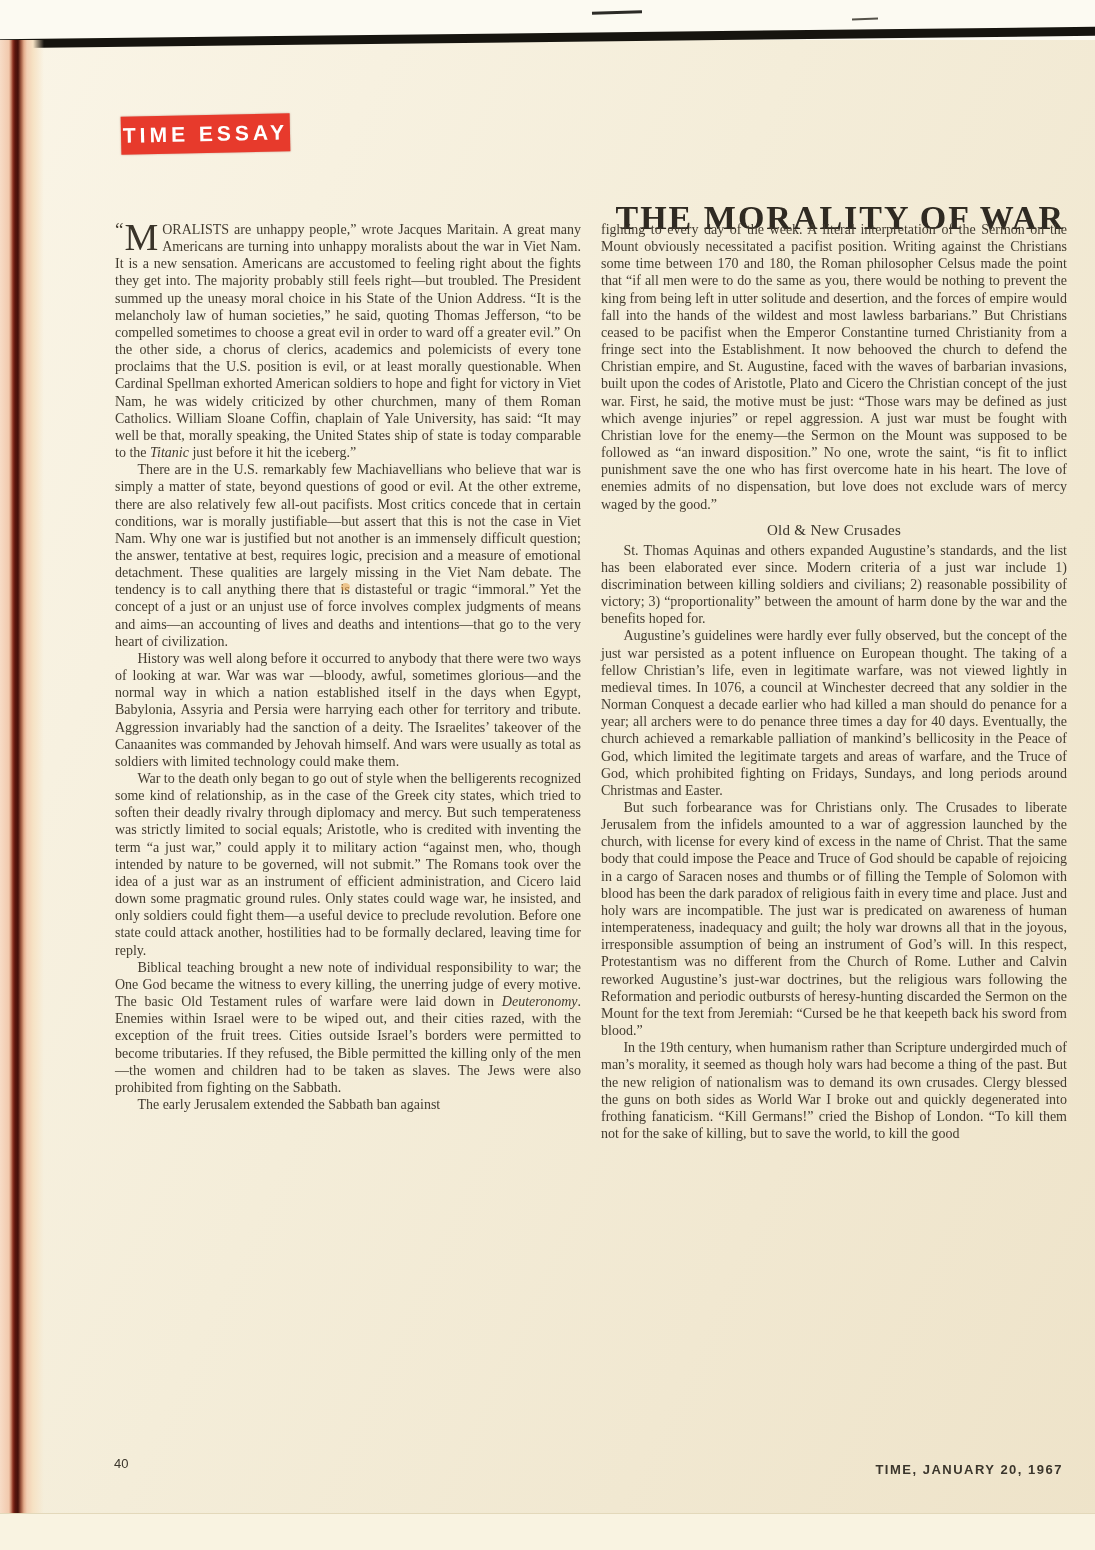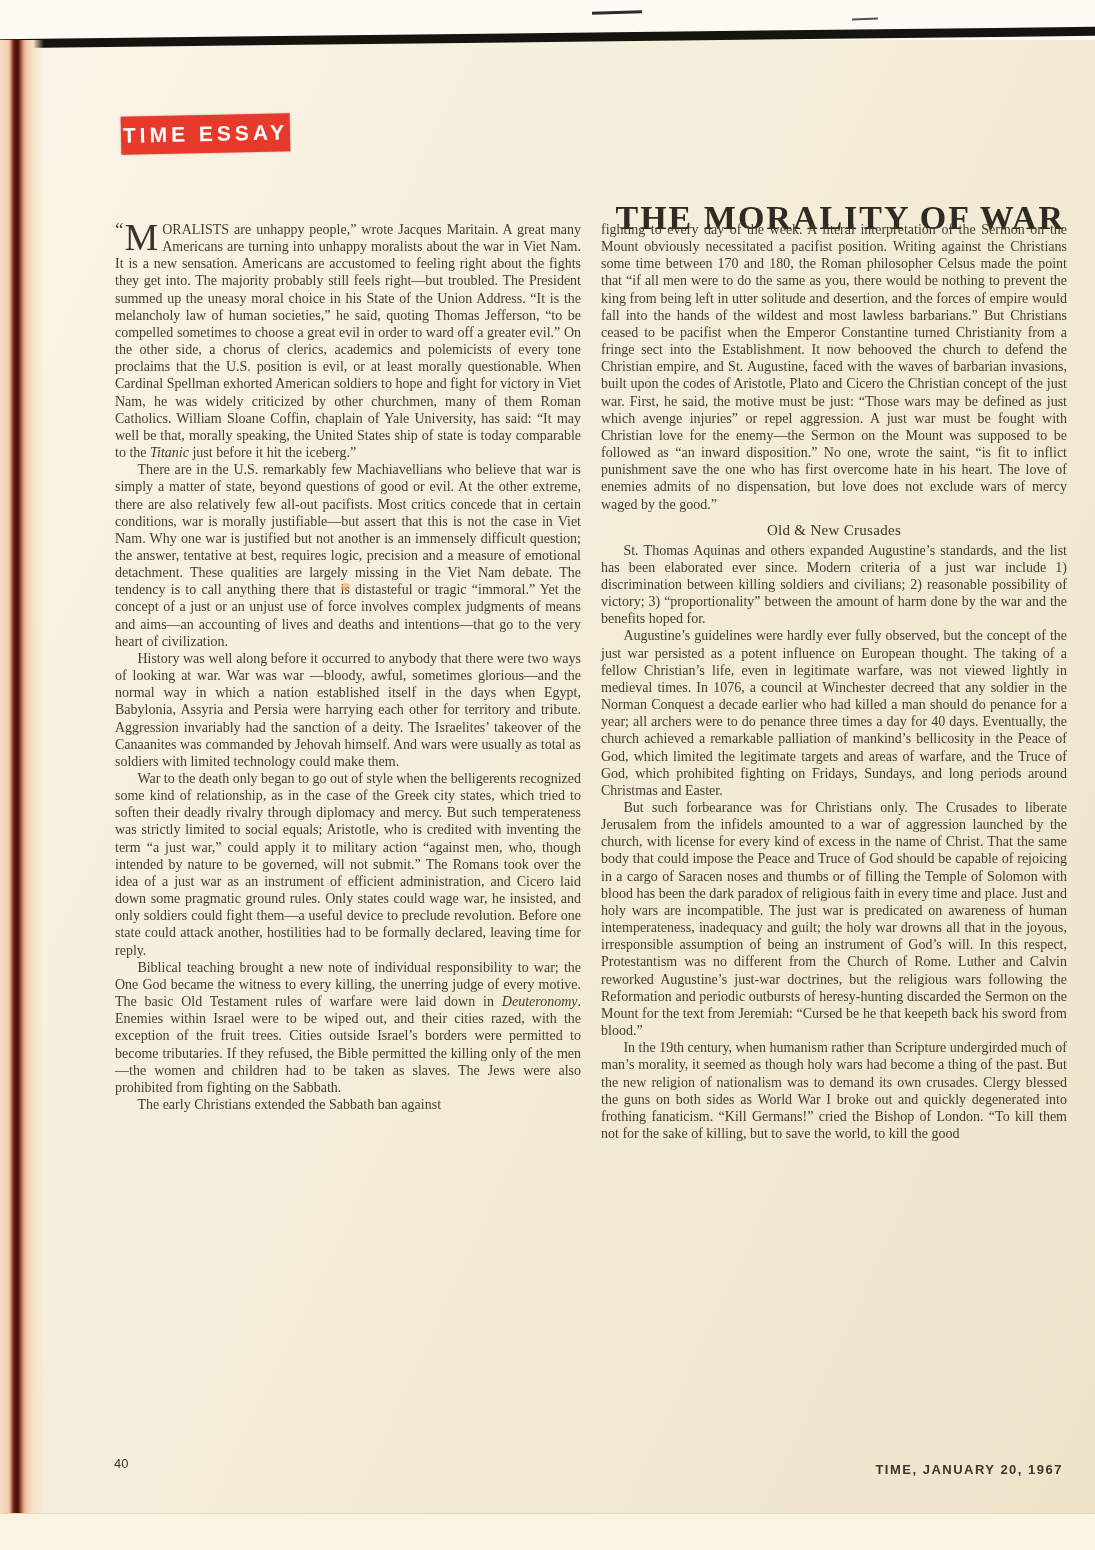--- a/index.html
+++ b/index.html
@@ -71,21 +71,21 @@
 
   <h1 class="title">THE MORALITY OF WAR</h1>
 
   <div class="cols">
     <div class="col">
         <p class="para lead"><span class="leadquote">“</span><span class="dropcap">M</span><span>ORALISTS are unhappy people,” wrote Jacques Maritain. A great many Americans are turning into unhappy moralists about the war in Viet Nam. It is a new sensation. Americans are accustomed to feeling right about the fights they get into. The majority probably still feels right—but troubled. The President summed up the uneasy moral choice in his State of the Union Address. “It is the melancholy law of human societies,” he said, quoting Thomas Jefferson, “to be compelled sometimes to choose a great evil in order to ward off a greater evil.” On the other side, a chorus of clerics, academics and polemicists of every tone proclaims that the U.S. position is evil, or at least morally questionable. When Cardinal Spellman exhorted American soldiers to hope and fight for victory in Viet Nam, he was widely criticized by other churchmen, many of them Roman Catholics. William Sloane Coffin, chaplain of Yale University, has said: “It may well be that, morally speaking, the United States ship of state is today comparable to the </span><span class="it">Titanic</span><span> just before it hit the iceberg.”</span></p>
         <p class="para"><span>There are in the U.S. remarkably few Machiavellians who believe that war is simply a matter of state, beyond questions of good or evil. At the other extreme, there are also relatively few all-out pacifists. Most critics concede that in certain conditions, war is morally justifiable—but assert that this is not the case in Viet Nam. Why one war is justified but not another is an immensely difficult question; the answer, tentative at best, requires logic, precision and a measure of emotional detachment. These qualities are largely missing in the Viet Nam debate. The tendency is to call anything there that is distasteful or tragic “immoral.” Yet the concept of a just or an unjust use of force involves complex judgments of means and aims—an accounting of lives and deaths and intentions—that go to the very heart of civilization.</span></p>
         <p class="para"><span>History was well along before it occurred to anybody that there were two ways of looking at war. War was war —bloody, awful, sometimes glorious—and the normal way in which a nation established itself in the days when Egypt, Babylonia, Assyria and Persia were harrying each other for territory and tribute. Aggression invariably had the sanction of a deity. The Israelites’ takeover of the Canaanites was commanded by Jehovah himself. And wars were usually as total as soldiers with limited technology could make them.</span></p>
         <p class="para"><span>War to the death only began to go out of style when the belligerents recognized some kind of relationship, as in the case of the Greek city states, which tried to soften their deadly rivalry through diplomacy and mercy. But such temperateness was strictly limited to social equals; Aristotle, who is credited with inventing the term “a just war,” could apply it to military action “against men, who, though intended by nature to be governed, will not submit.” The Romans took over the idea of a just war as an instrument of efficient administration, and Cicero laid down some pragmatic ground rules. Only states could wage war, he insisted, and only soldiers could fight them—a useful device to preclude revolution. Before one state could attack another, hostilities had to be formally declared, leaving time for reply.</span></p>
         <p class="para"><span>Biblical teaching brought a new note of individual responsibility to war; the One God became the witness to every killing, the unerring judge of every motive. The basic Old Testament rules of warfare were laid down in </span><span class="it">Deuteronomy</span><span>. Enemies within Israel were to be wiped out, and their cities razed, with the exception of the fruit trees. Cities outside Israel’s borders were permitted to become tributaries. If they refused, the Bible permitted the killing only of the men —the women and children had to be taken as slaves. The Jews were also prohibited from fighting on the Sabbath.</span></p>
-        <p class="para"><span>The early Christians extended the Sabbath ban against</span></p>
+        <p class="para"><span>The early Jerusalem extended the Sabbath ban against</span></p>
       </div>
     <div class="col">
         <p class="para noindent"><span>fighting to every day of the week. A literal interpretation of the Sermon on the Mount obviously necessitated a pacifist position. Writing against the Christians some time between 170 and 180, the Roman philosopher Celsus made the point that “if all men were to do the same as you, there would be nothing to prevent the king from being left in utter solitude and desertion, and the forces of empire would fall into the hands of the wildest and most lawless barbarians.” But Christians ceased to be pacifist when the Emperor Constantine turned Christianity from a fringe sect into the Establishment. It now behooved the church to defend the Christian empire, and St. Augustine, faced with the waves of barbarian invasions, built upon the codes of Aristotle, Plato and Cicero the Christian concept of the just war. First, he said, the motive must be just: “Those wars may be defined as just which avenge injuries” or repel aggression. A just war must be fought with Christian love for the enemy—the Sermon on the Mount was supposed to be followed as “an inward disposition.” No one, wrote the saint, “is fit to inflict punishment save the one who has first overcome hate in his heart. The love of enemies admits of no dispensation, but love does not exclude wars of mercy waged by the good.”</span></p>
         <h3 class="subhead">Old &amp; New Crusades</h3>
         <p class="para"><span>St. Thomas Aquinas and others expanded Augustine’s standards, and the list has been elaborated ever since. Modern criteria of a just war include 1) discrimination between killing soldiers and civilians; 2) reasonable possibility of victory; 3) “proportionality” between the amount of harm done by the war and the benefits hoped for.</span></p>
         <p class="para"><span>Augustine’s guidelines were hardly ever fully observed, but the concept of the just war persisted as a potent influence on European thought. The taking of a fellow Christian’s life, even in legitimate warfare, was not viewed lightly in medieval times. In 1076, a council at Winchester decreed that any soldier in the Norman Conquest a decade earlier who had killed a man should do penance for a year; all archers were to do penance three times a day for 40 days. Eventually, the church achieved a remarkable palliation of mankind’s bellicosity in the Peace of God, which limited the legitimate targets and areas of warfare, and the Truce of God, which prohibited fighting on Fridays, Sundays, and long periods around Christmas and Easter.</span></p>
         <p class="para"><span>But such forbearance was for Christians only. The Crusades to liberate Jerusalem from the infidels amounted to a war of aggression launched by the church, with license for every kind of excess in the name of Christ. That the same body that could impose the Peace and Truce of God should be capable of rejoicing in a cargo of Saracen noses and thumbs or of filling the Temple of Solomon with blood has been the dark paradox of religious faith in every time and place. Just and holy wars are incompatible. The just war is predicated on awareness of human intemperateness, inadequacy and guilt; the holy war drowns all that in the joyous, irresponsible assumption of being an instrument of God’s will. In this respect, Protestantism was no different from the Church of Rome. Luther and Calvin reworked Augustine’s just-war doctrines, but the religious wars following the Reformation and periodic outbursts of heresy-hunting discarded the Sermon on the Mount for the text from Jeremiah: “Cursed be he that keepeth back his sword from blood.”</span></p>
         <p class="para"><span>In the 19th century, when humanism rather than Scripture undergirded much of man’s morality, it seemed as though holy wars had become a thing of the past. But the new religion of nationalism was to demand its own crusades. Clergy blessed the guns on both sides as World War I broke out and quickly degenerated into frothing fanaticism. “Kill Germans!” cried the Bishop of London. “To kill them not for the sake of killing, but to save the world, to kill the good</span></p>
       </div>
   </div>

